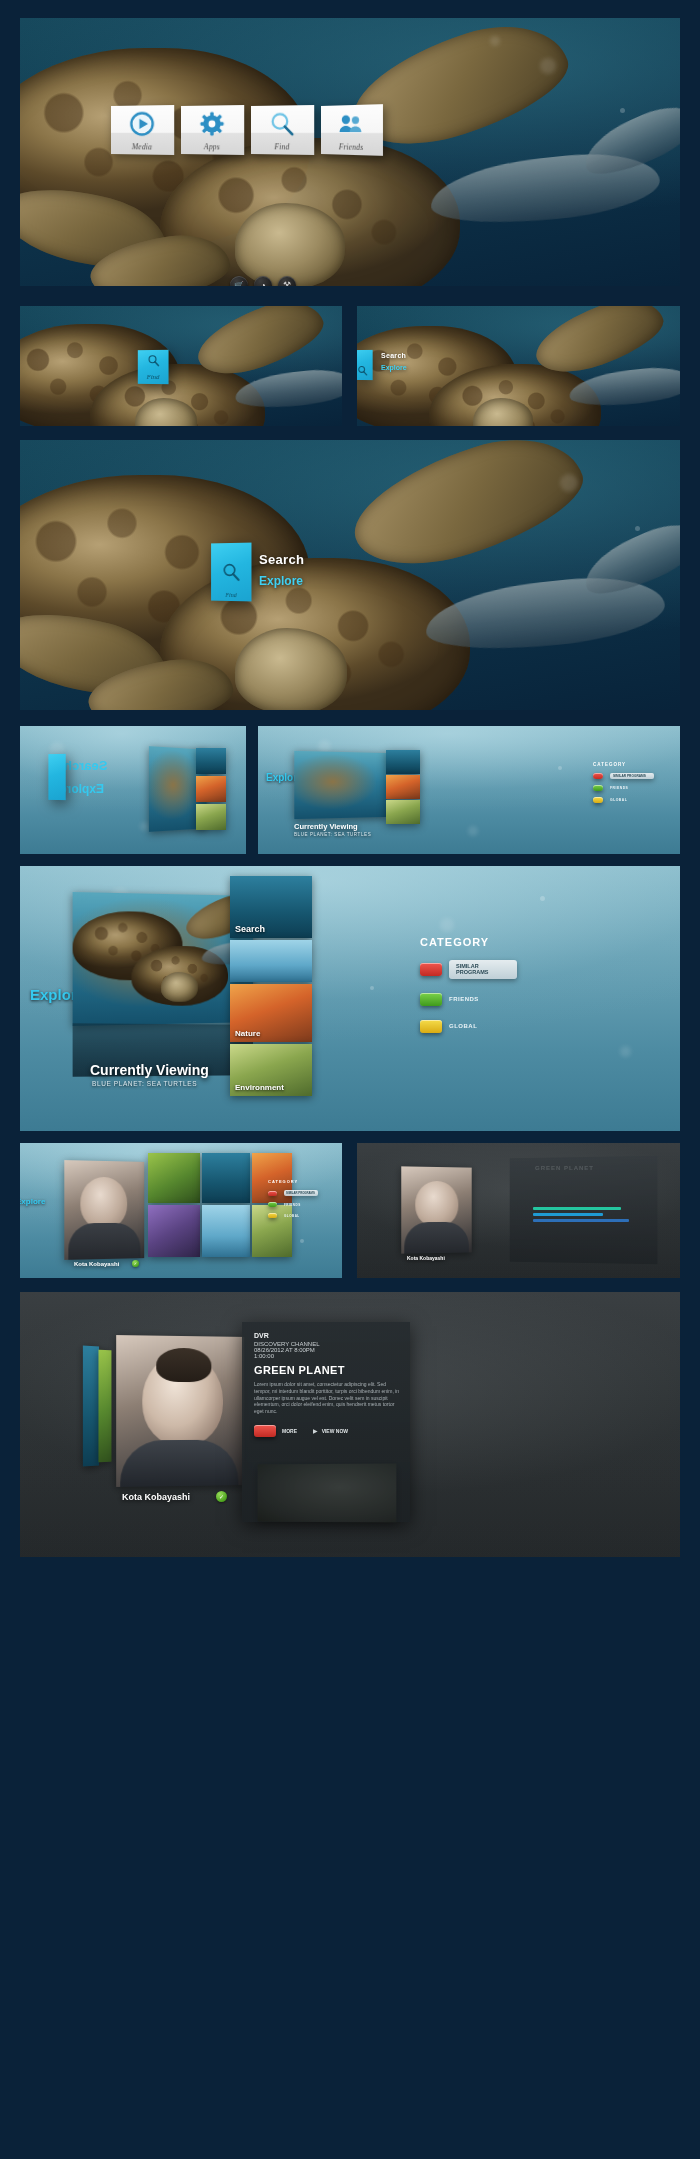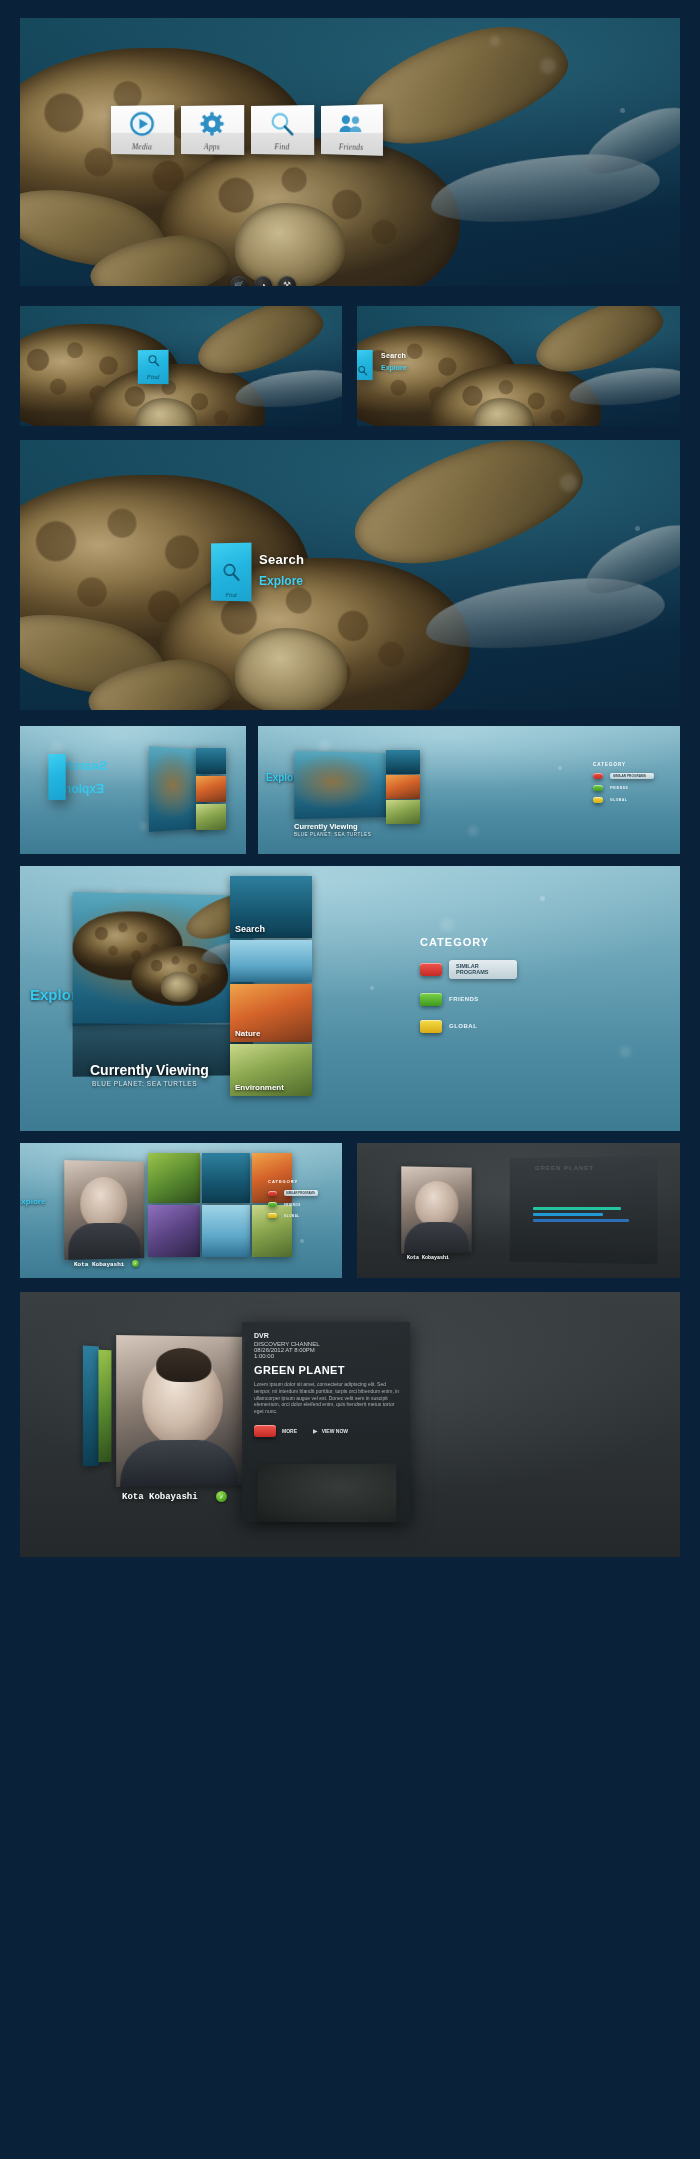--- a/index.html
+++ b/index.html
@@ -204,21 +204,21 @@
     background: linear-gradient(180deg,#f0564e 0%, #c22a23 100%);
     border-radius:3px; box-shadow:0 2px 4px rgba(0,0,0,.5), inset 0 1px 0 rgba(255,255,255,.45);
   }
   .badge-ok {
     border-radius:50%;
     background: radial-gradient(circle at 35% 30%, #9ade5c 0%, #4ea51f 70%, #2e7311 100%);
     box-shadow:0 1px 3px rgba(0,0,0,.5);
     display:inline-flex; align-items:center; justify-content:center;
     color:#fff;
   }
-  .name-tag { position:absolute; color:#fff; font-weight:bold; text-shadow:0 1px 4px rgba(0,0,0,.9);font-family:Liberation Mono, monospace; }
+  .name-tag { position:absolute; color:#fff; font-weight:bold; text-shadow:0 1px 4px rgba(0,0,0,.9); }
 
   .gp-title { position:absolute; color:#e9eef0; font-weight:bold; letter-spacing:1px; }
   .eq-bar { position:absolute; border-radius:1px; }
 </style>
 </head>
 <body>
 
 <div class="board">
 
   <div class="panel ocean-deep" style="left:20px; top:18px; width:660px; height:268px;">

